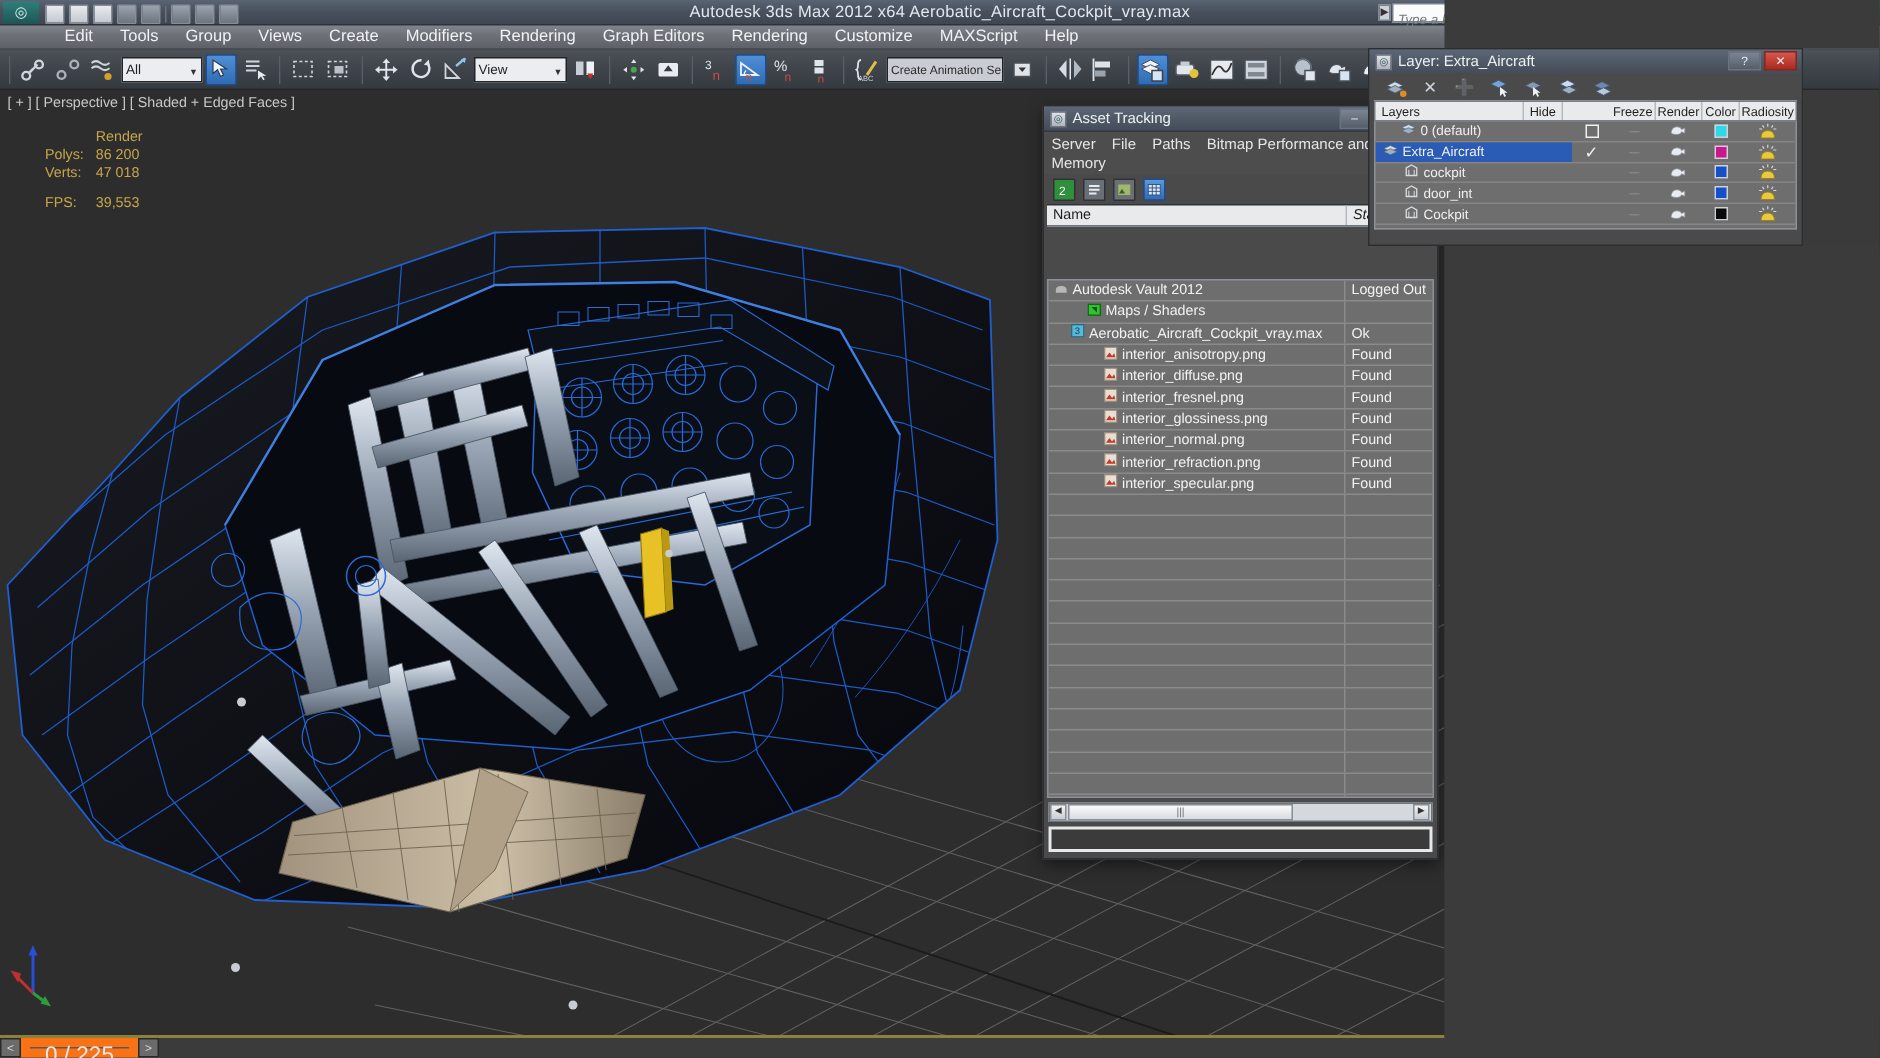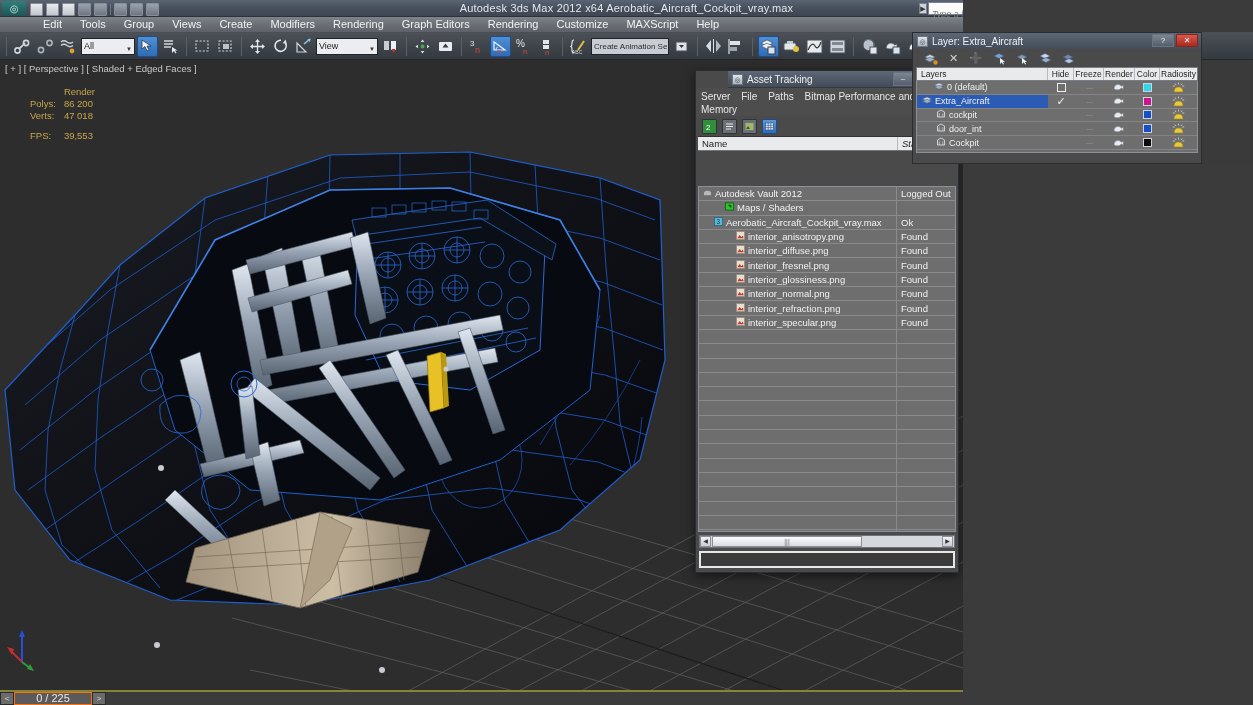--- a/index.html
+++ b/index.html
@@ -85,32 +85,32 @@
   #axisgizmo { position:absolute; left:6px; bottom:18px; width:40px; height:44px;
     z-index:6; }
 
   
   #timeline { position:absolute; left:0; top:690px; width:963px; height:15px;
     background:#3b3b3b; border-top:2px solid #8a8236; display:flex;
     align-items:center; }
   #tlprev, #tlnext { width:14px; height:13px; background:#6b6b6b;
     border:1px solid #2a2a2a; color:#d8d8d8; font-size:8px; text-align:center;
     line-height:11px; }
-  #tlframe { width:78px; height:13px; background:#5a5a5a; border:1px solid #f97316;
-    color:#e8e8e8; font-size:11px; text-align:center; line-height:11px; }
+  #tlframe { width:78px; height:13px; background:#5a5a5a; border:6px solid #f97316;
+    color:#e8e8e8; font-size:15px; text-align:center; line-height:11px; }
   #btmfill { position:absolute; left:0; top:690px; width:1253px; height:15px;
     background:#3b3b3b; z-index:-1; }
 
   
   #asset { position:absolute; left:695px; top:70px; width:264px; height:503px;
     background:#4a4a4a; border:1px solid #2a2e33;
     box-shadow:0 3px 10px rgba(0,0,0,.55); }
   #atTitle { height:17px; background:linear-gradient(180deg,#5d6775,#434c58);
     display:flex; align-items:center; padding-left:4px; gap:4px;
-    border-bottom:1px solid #323941;margin-left:32px; }
+    border-bottom:1px solid #323941; }
   #atIcon { width:11px; height:11px; background:linear-gradient(180deg,#dfe3e9,#aeb4bd);
     border:1px solid #6e757e; font-size:7px; color:#2c4e4d; text-align:center;
     line-height:10px; }
   #atTitleText { color:#eef1f5; font-size:10px; }
   .atwb { position:absolute; top:1px; width:20px; height:14px;
     border:1px solid #6a7380; background:linear-gradient(180deg,#7c8693,#555e6a);
     color:#eef1f5; font-size:8px; text-align:center; line-height:12px; }
   #atMenu { height:28px; background:#4d4d4d; padding:2px 0 0 5px;
     color:#e6e6e6; font-size:10px; line-height:13px; }
   #atMenu span { padding-right:8px; }
@@ -162,21 +162,21 @@
     color:#eef1f5; font-size:8px; text-align:center; line-height:11px; }
   #lyTools { height:18px; background:#4a4a4a; display:flex; align-items:center;
     gap:8px; padding-left:10px; }
   .lybtn { width:15px; height:14px; display:flex; align-items:center;
     justify-content:center; color:#cfd5dc; font-size:11px; }
   #lyHeader { height:14px; background:#e9eaec; margin:0 3px; display:flex;
     border:1px solid #787e87; }
   .lyhc { font-size:8.5px; color:#1e1e1e; line-height:12px; text-align:center;
     border-right:1px solid #b6bac0; }
   #lyhLayers { flex:1; text-align:left; padding-left:4px; }
-  #lyhHide { width:26px; } #lyhFreeze { width:30px; }
+  #lyhHide { width:26px; } #lyhFreeze { width:30px;margin-left:32px; }
   #lyhRender { width:31px; } #lyhColor { width:25px; } #lyhRad { width:37px; border-right:0; }
   #lyList { margin:0 3px; background:#6e6e6e; border:1px solid #8c9098;
     border-top:0; height:72px; overflow:hidden; }
   .lyrow { height:13.8px; display:flex; align-items:center;
     border-bottom:1px solid #848484; font-size:9px; color:#f0f0f0; }
   .lyrow.sel .lyname { background:#2a5bb5; }
   .lyname { flex:1; display:flex; align-items:center; gap:3px; height:100%;
     padding-left:4px; overflow:hidden; white-space:nowrap; }
   .lyc { text-align:center; display:flex; align-items:center;
     justify-content:center; height:100%; }

